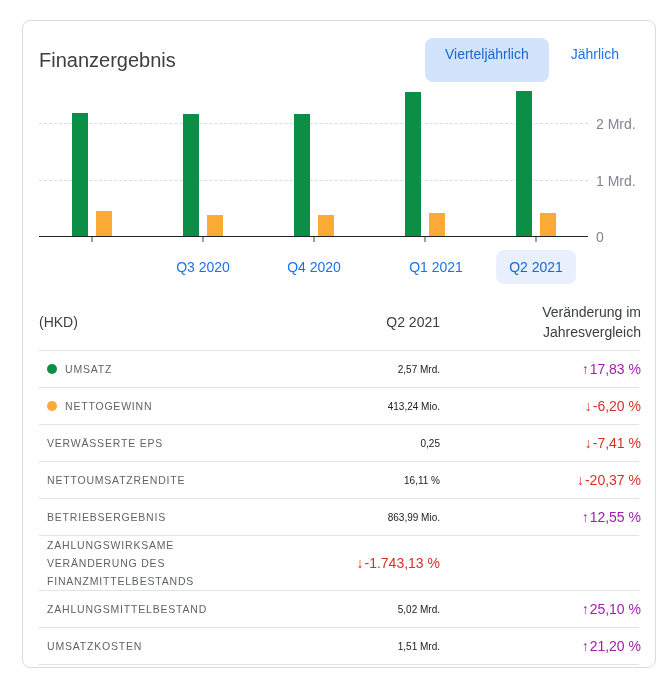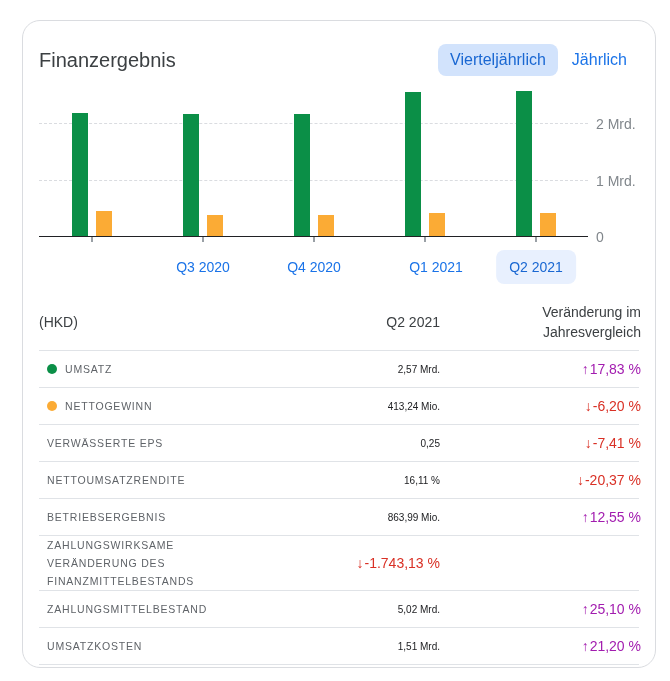--- a/index.html
+++ b/index.html
@@ -1,25 +1,25 @@
 <!DOCTYPE html>
 <html><head>
 <meta charset="utf-8">
 <style>
   html,body{margin:0;padding:0;background:#fff;}
   body{width:670px;height:681px;font-family:"Liberation Sans","DejaVu Sans",sans-serif;
        -webkit-font-smoothing:antialiased;color:#202124;}
   .card{position:absolute;left:22px;top:20px;width:634px;height:648px;
-        background:#fff;border:1px solid #dadce0;border-radius:18px;box-sizing:border-box;}
+        background:#fff;border:1px solid #dadce0;border-radius:8px;box-sizing:border-box;}
   
   .card-header{display:flex;justify-content:space-between;align-items:center;
                padding:23px 16px 0 16px;height:32px;}
   .title{font-size:20px;color:#3c4043;font-weight:400;}
   .tabs{display:flex;align-items:center;}
-  .tab{font-size:16px;font-weight:500;height:32px;line-height:32px;padding:0 12px;
+  .tab{font-size:14px;font-weight:500;height:44px;line-height:32px;padding:0 20px;
        border-radius:8px;cursor:pointer;white-space:nowrap;}
   .tab.selected{background:#d2e3fc;color:#1967d2;}
   .tab.plain{color:#1a73e8;margin-left:2px;}
   
   .chart{position:relative;margin:11px 16px 0 16px;height:150px;}
   .gridline{position:absolute;left:0;width:549px;height:0;border-top:1px dashed #dadce0;}
   .axis{position:absolute;left:0;bottom:0;width:549px;height:0;border-top:1px solid #202124;}
   .ylabel{position:absolute;left:557px;transform:translateY(50%);font-size:14px;color:#80868b;white-space:nowrap;}
   .bar-group{position:absolute;bottom:1px;width:40px;display:flex;gap:8px;align-items:flex-end;}
   .bar{width:16px;}

